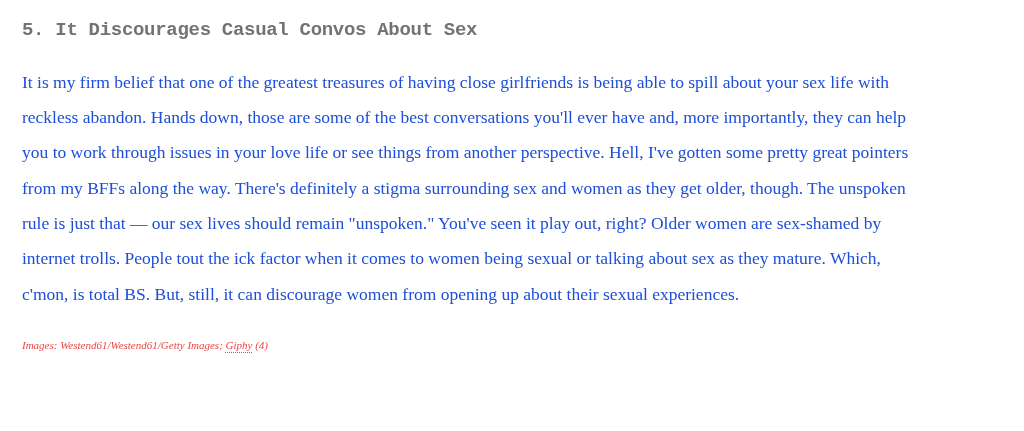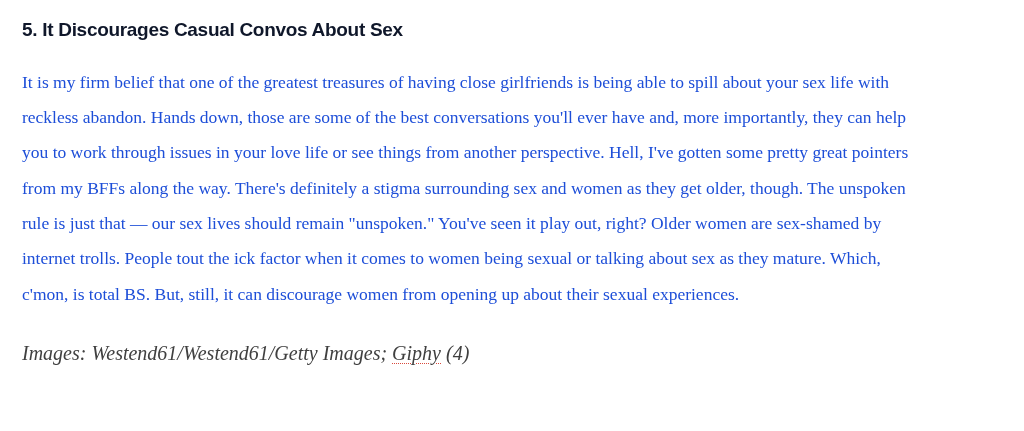--- a/index.html
+++ b/index.html
@@ -15,43 +15,43 @@
     color: #1a1a1a;
   }
   .page {
     width: 1024px;
     height: 431px;
     box-sizing: border-box;
     padding: 10px 22px 0 22px;
     background: #ffffff;
   }
   .heading {
-    font-family: Liberation Sans, sans-serif;
+    font-family: Liberation Mono, monospace;
     font-size: 19px;
     font-weight: bold;
     letter-spacing: -0.3px;
-    color: #0f172a;
+    color: #737373;
     margin: 8px 0 0 0;
     line-height: 1.3;
   }
   .body-text {
     font-family: "Liberation Serif", serif;
     font-size: 17.5px;
     line-height: 2.02;
     color: #1d4ed8;
     margin: 22px 0 0 0;
     max-width: 905px;
     text-align: left;
   }
   .credits {
     font-family: "Liberation Serif", serif;
     font-style: italic;
-    font-size: 20px;
+    font-size: 11px;
     line-height: 1.6;
-    color: #404040;
+    color: #ef4444;
     margin: 25px 0 0 0;
   }
   .spellcheck {
     text-decoration: underline;
     text-decoration-style: dotted;
     text-decoration-color: #d94a3d;
     text-decoration-thickness: 1px;
     text-underline-offset: 3px;
   }
 </style>

